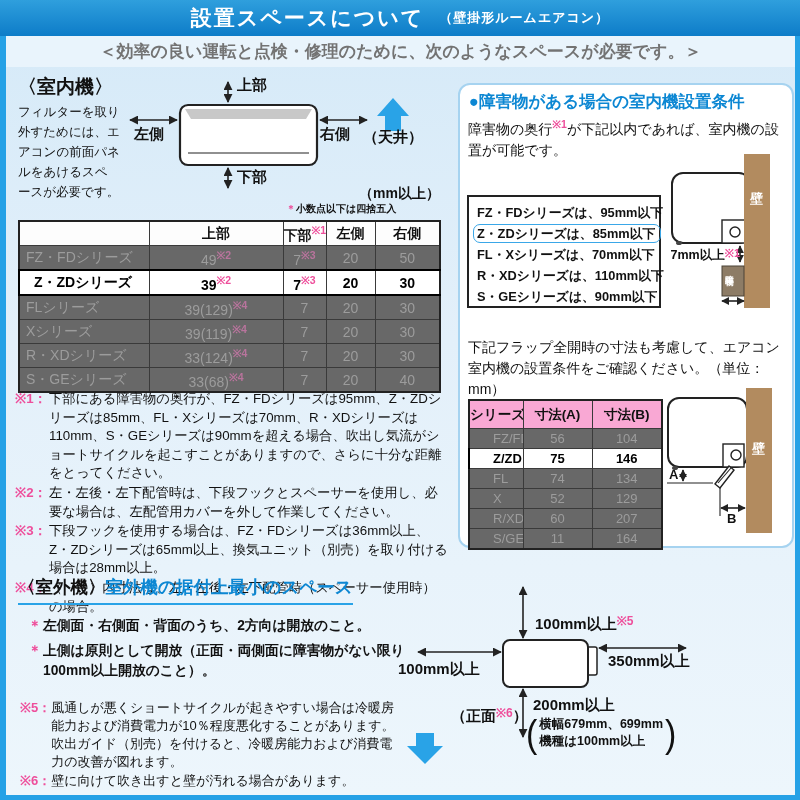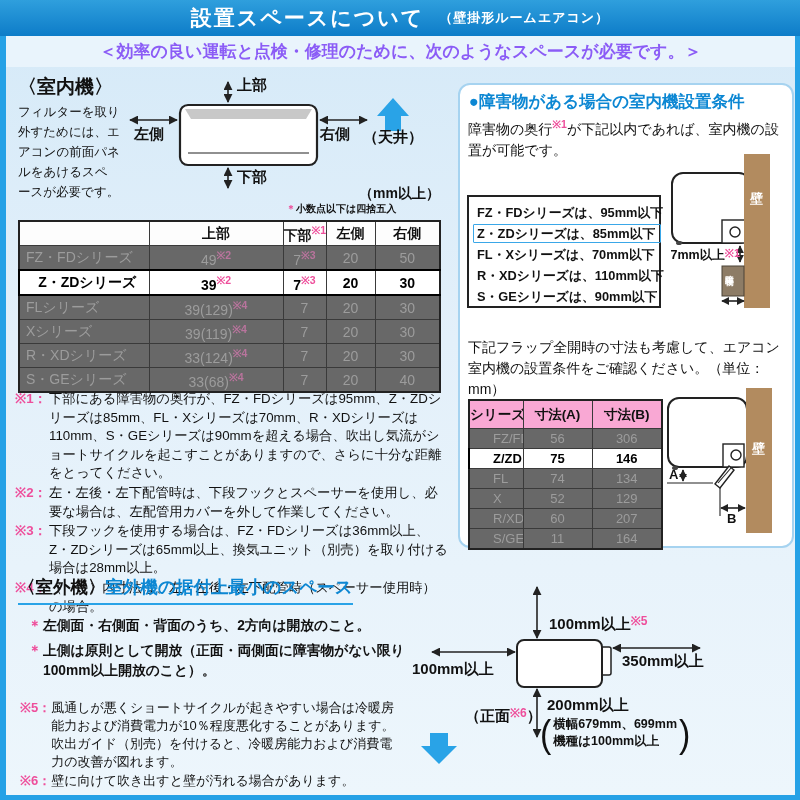--- a/index.html
+++ b/index.html
@@ -10,21 +10,21 @@
     background:linear-gradient(180deg,#2f9fdd 0%,#0d7cc8 100%);
     display:flex;align-items:center;justify-content:center;color:#fff;}
   .title-main{font-size:21px;font-weight:bold;letter-spacing:2px;}
   .title-sub{font-size:13px;font-weight:bold;margin-left:15px;letter-spacing:1px;}
   
   .frame{position:absolute;left:0;top:36px;width:800px;height:764px;box-sizing:border-box;
     background:linear-gradient(180deg,#d6eaf8 0%,#e3f0fa 40%,#edf6fc 100%);
     border-left:6px solid #25a1e6;border-right:5px solid #25a1e6;border-bottom:5px solid #25a1e6;}
   .subtitle-band{position:absolute;left:6px;top:36px;width:789px;height:31px;background:#e9f4fc;
     display:flex;align-items:center;justify-content:center;
-    color:#8b5cf6;font-weight:bold;font-size:17px;}
+    color:#737373;font-weight:bold;font-size:17px;}
   
   .abs{position:absolute;}
   .pink{color:#ee4e9b;}
   
   .indoor-heading{left:18px;top:74px;font-size:19px;font-weight:bold;}
   .indoor-desc{left:18px;top:102px;width:102px;font-size:12.5px;line-height:1.6;font-weight:500;}
   .diagramA{left:110px;top:76px;width:330px;height:140px;}
   .dlabel{position:absolute;font-size:15px;font-weight:bold;white-space:nowrap;}
   .unit-note{left:340px;top:185px;width:100px;text-align:right;font-size:14px;font-weight:bold;}
   .round-note{left:286px;top:202px;font-size:10px;font-weight:bold;white-space:nowrap;}
@@ -32,21 +32,21 @@
   table.spec{position:absolute;left:18px;top:220px;width:421px;border-collapse:collapse;
     table-layout:fixed;font-size:14px;border:2px solid #222;}
   table.spec th,table.spec td{border:1px solid #3a3a3a;height:23px;padding:0;text-align:center;overflow:hidden;white-space:nowrap;}
   table.spec thead th{background:#fdfdfd;font-weight:600;}
   th.diag{background-color:#fdfdfd;
     background-image:linear-gradient(to bottom right,transparent 48.6%,#333 48.6%,#333 51.4%,transparent 51.4%);}
   tr.gray td{background:#686868;color:#9c9c9c;}
   tr.gray td.name{text-align:left;padding-left:6px;}
   tr.gray sup.mk{color:#b9749d;}
   tr.hl td{background:#fff;color:#000;font-weight:bold;border-top:2.5px solid #000;border-bottom:2.5px solid #000;}
-  tr.hl td.name{text-align:center;padding-left:6px;border-left:2.5px solid #000;}
+  tr.hl td.name{text-align:left;padding-left:14px;border-left:2.5px solid #000;}
   tr.hl sup.mk{color:#ee4e9b;}
   sup.mk{font-size:10.5px;vertical-align:super;font-weight:600;}
   
   .notes{left:15px;top:390px;width:433px;font-size:13.3px;line-height:1.4;font-weight:500;}
   .note{display:flex;margin-bottom:1px;}
   .note .mark{color:#ee4e9b;flex:0 0 34px;font-weight:600;}
   .note .txt{flex:1;}
   
   .outdoor-heading{left:18px;top:575px;font-size:17.5px;font-weight:bold;
     padding-bottom:4px;border-bottom:2.5px solid #29a3e7;white-space:nowrap;}
@@ -56,38 +56,38 @@
   .bullet .mark{color:#ee4e9b;flex:0 0 15px;}
   .bottom-notes{left:20px;top:699px;width:377px;font-size:13px;line-height:1.38;font-weight:500;}
   
   .panel{left:458px;top:83px;width:336px;height:465px;background:#fff;
     border:2px solid #a6d3f0;border-radius:12px;box-sizing:border-box;}
   .panel-title{left:469px;top:91px;font-size:16.5px;font-weight:bold;color:#0c87d3;white-space:nowrap;}
   .panel-intro{left:468px;top:117px;width:320px;font-size:14px;line-height:1.5;font-weight:500;}
   .series-box{left:467px;top:195px;width:194px;height:113px;border:2px solid #222;background:#fff;
     box-sizing:border-box;padding:5px 0 0 8px;font-size:12.8px;font-weight:600;}
   .series-item{height:21px;line-height:21px;white-space:nowrap;}
-  .hl-pill{display:inline-block;border:1.5px solid #3aa7e8;border-radius:1px;
+  .hl-pill{display:inline-block;border:1.5px solid #3aa7e8;border-radius:7px;
     padding:0 5px 0 3px;margin-left:-4px;line-height:17px;}
   .diagramB{left:660px;top:150px;width:135px;height:165px;}
   .diagramC{left:663px;top:388px;width:132px;height:148px;}
   .wall-label{position:absolute;color:#fff;font-weight:bold;font-size:13px;}
   .obstacle-label{position:absolute;writing-mode:vertical-rl;color:#fff;font-size:8.5px;font-weight:600;letter-spacing:1px;}
   .gap-label{position:absolute;left:0;top:95px;width:80px;text-align:right;
     font-size:12.5px;font-weight:600;white-space:nowrap;}
   .flap-note{left:468px;top:337px;width:322px;font-size:14px;line-height:1.5;font-weight:500;}
   
   table.dim{position:absolute;left:468px;top:399px;width:193px;border-collapse:collapse;
     table-layout:fixed;font-size:13px;border:2px solid #222;}
   table.dim th,table.dim td{border:1px solid #3a3a3a;padding:0;text-align:center;overflow:hidden;white-space:nowrap;}
   table.dim thead th{height:27px;background:#f9a8d4;font-weight:700;font-size:13.5px;margin-left:48px;}
   table.dim td{height:19px;}
   table.dim td.name{text-align:left;padding-left:23px;}
   
-  .diagramD{left:404px;top:575px;width:320px;height:200px;}
+  .diagramD{left:390px;top:575px;width:320px;height:200px;}
   .odlabel{position:absolute;font-size:15px;font-weight:bold;white-space:nowrap;}
   .odmark{font-size:12px;vertical-align:4px;font-weight:bold;}
   .paren-group{position:absolute;left:136px;top:141px;display:flex;align-items:center;}
   .paren{font-size:34px;font-weight:400;line-height:1;transform:scaleY(1.15);color:#111;}
   .paren-lines{font-size:12.5px;font-weight:600;line-height:1.35;margin:0 2px;white-space:nowrap;}
   svg{position:absolute;left:0;top:0;}
   svg line{stroke:#222;stroke-width:1.6;}
   svg .thin{stroke-width:1.1;}
 </style>
 </head>
@@ -261,21 +261,21 @@
       <tr>
         <th>シリーズ</th>
         <th>寸法(A)</th>
         <th>寸法(B)</th>
       </tr>
     </thead>
     <tbody>
       <tr class="gray">
           <td class="name">FZ/FD</td>
           <td>56</td>
-          <td>306</td>
+          <td>104</td>
         </tr>
       <tr class="hl">
           <td class="name">Z/ZD</td>
           <td>75</td>
           <td>146</td>
         </tr>
       <tr class="gray">
           <td class="name">FL</td>
           <td>74</td>
           <td>134</td>

